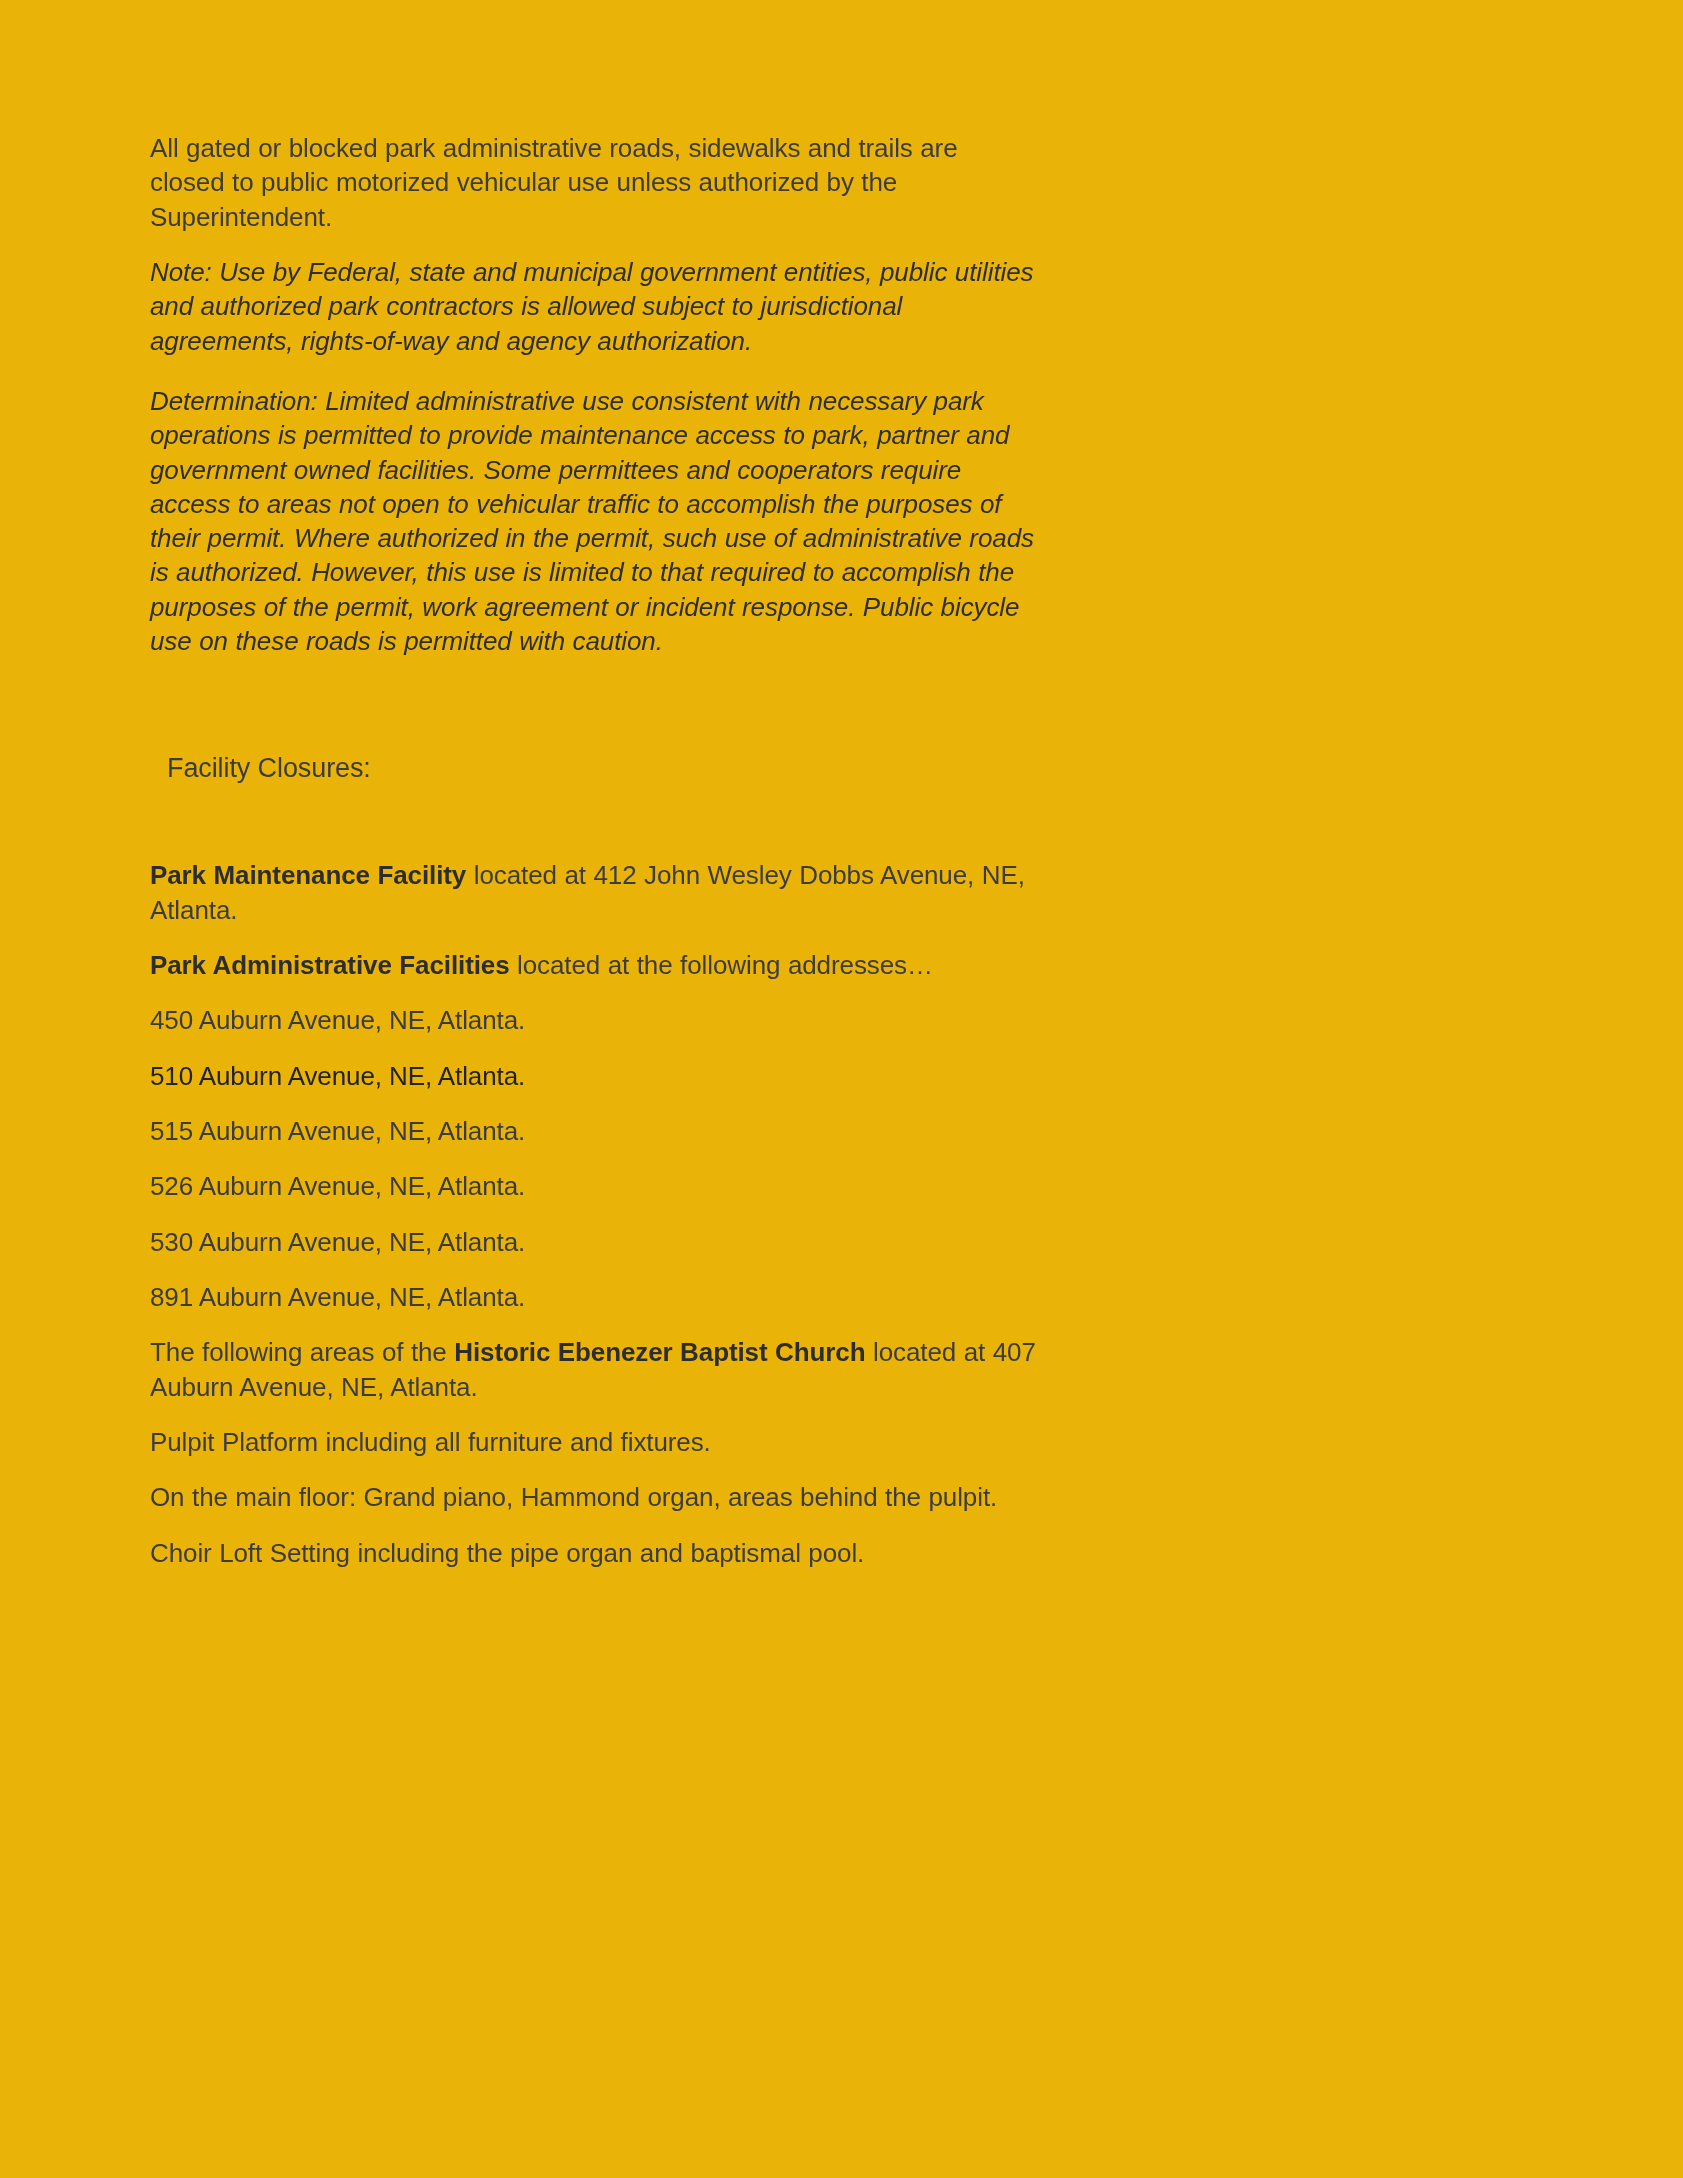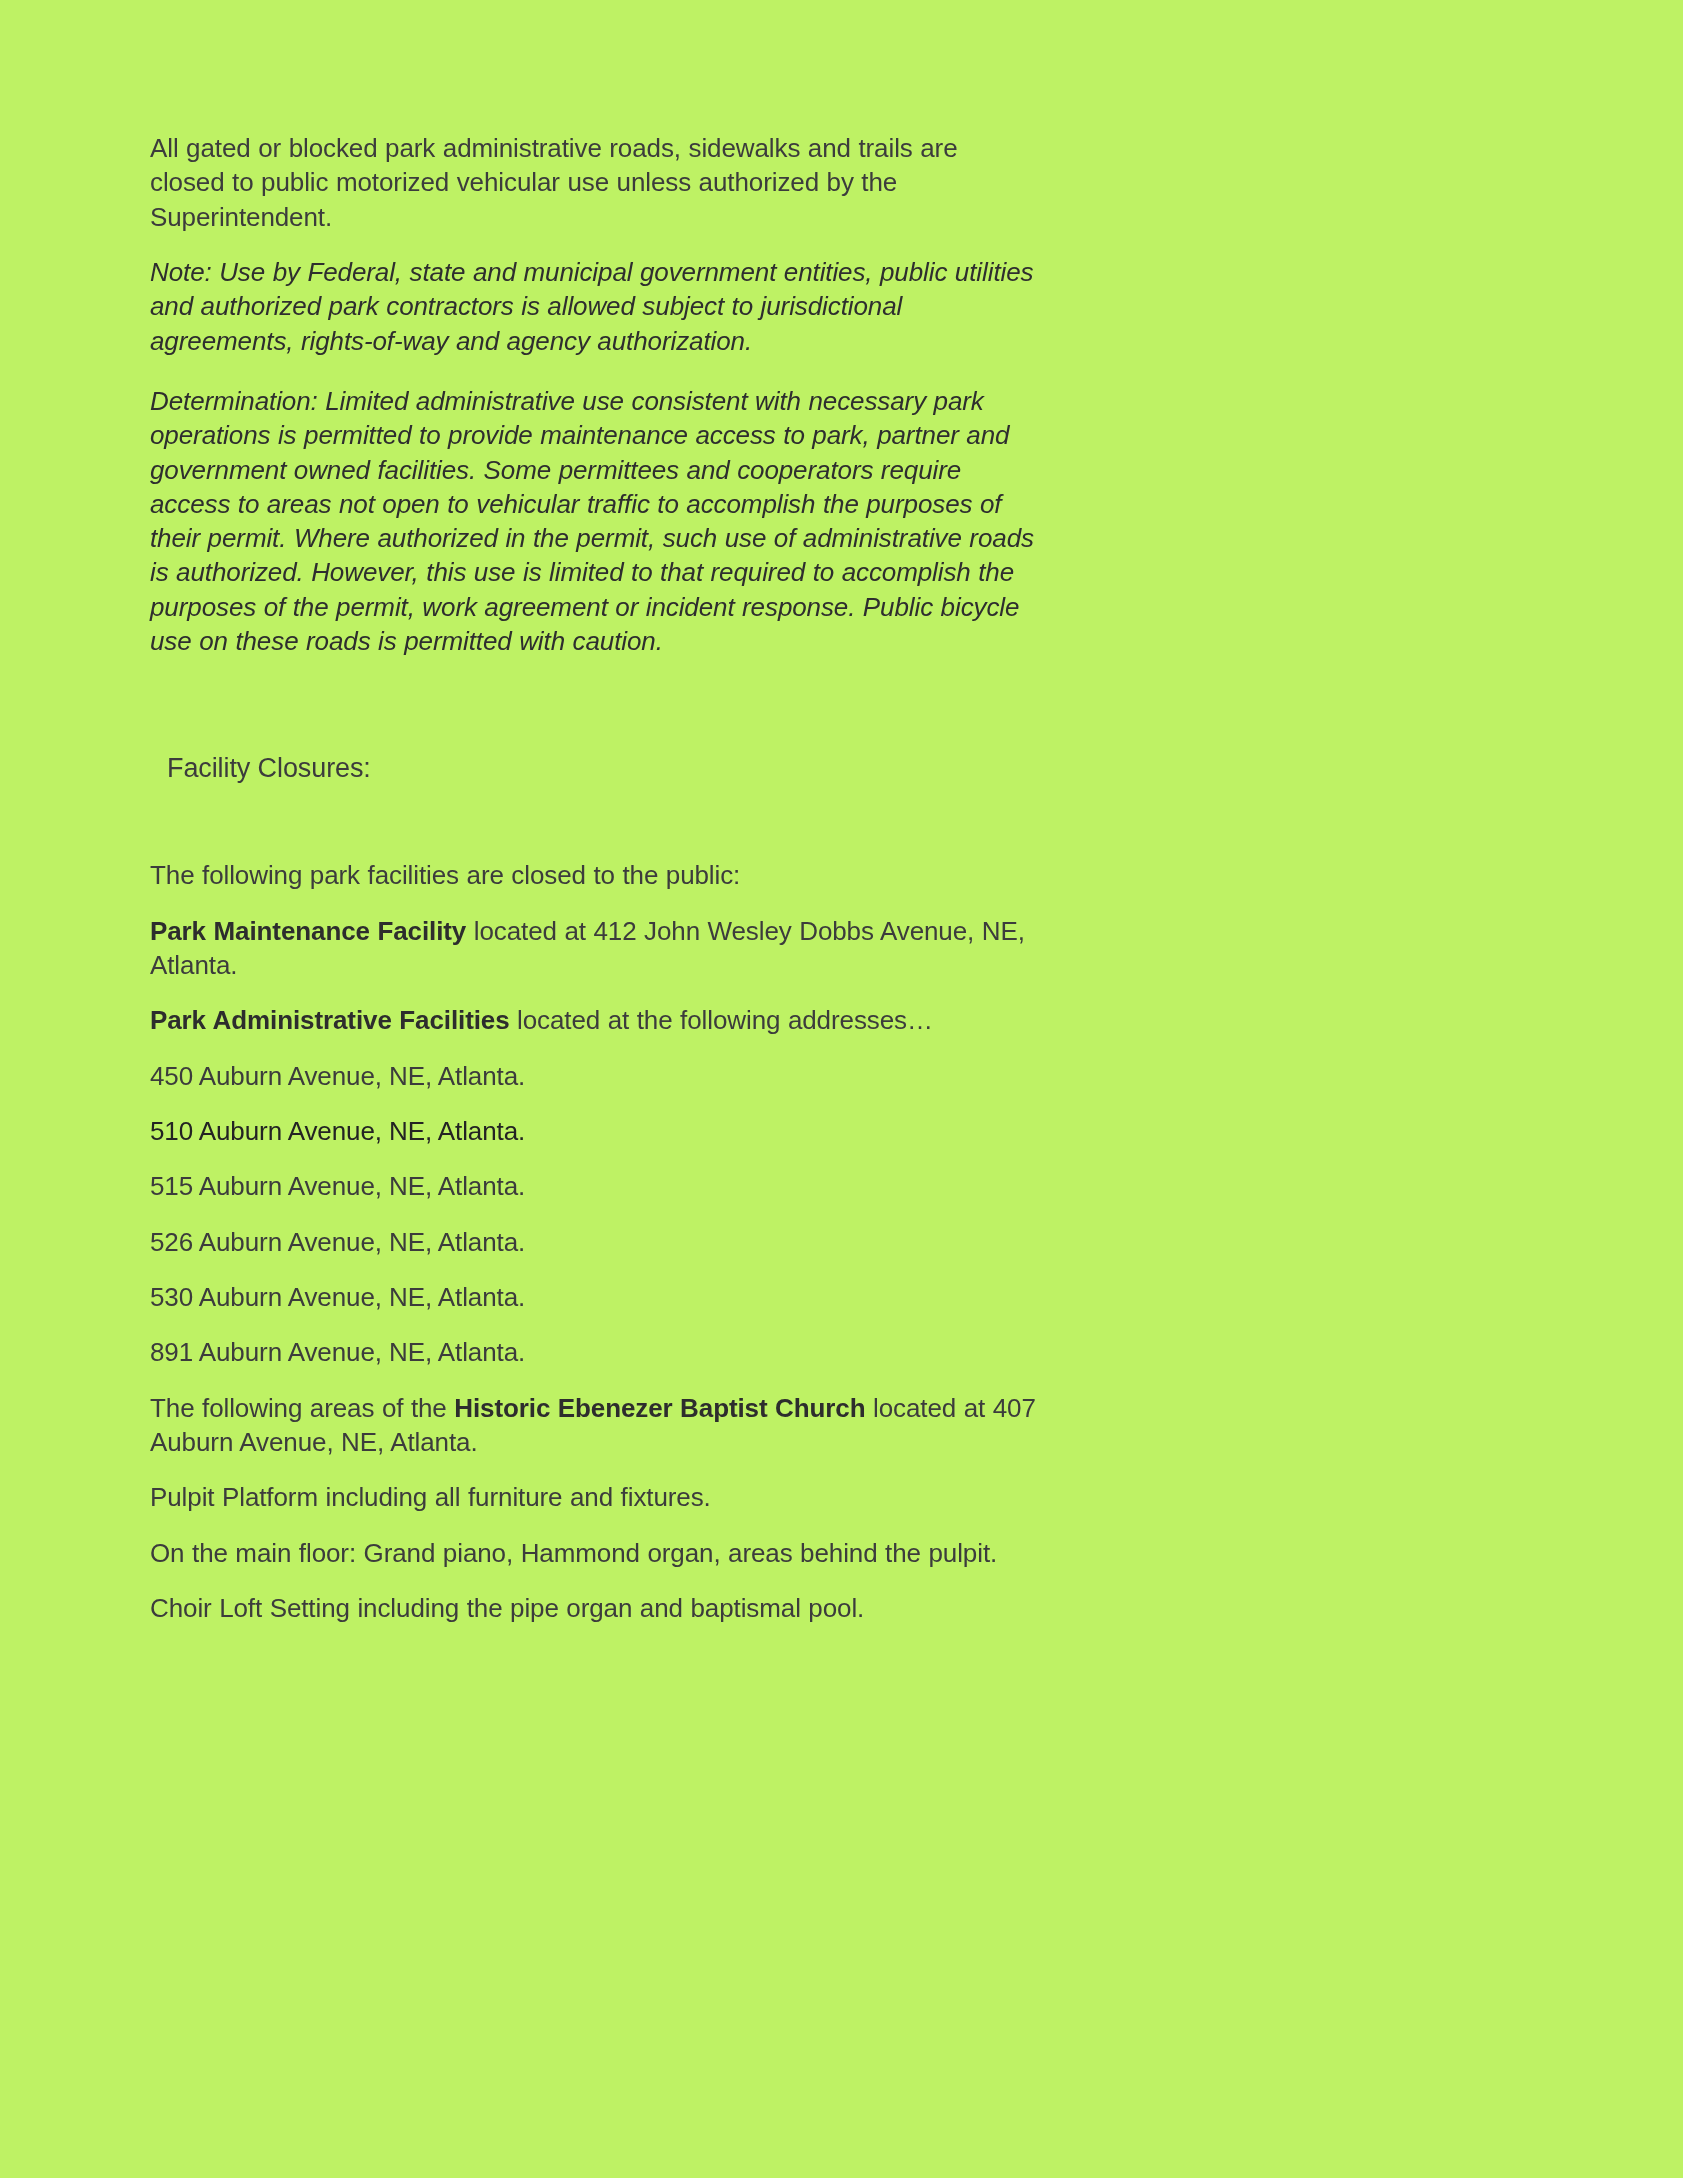--- a/index.html
+++ b/index.html
@@ -10,21 +10,21 @@
     width: 1683px;
     height: 2178px;
     background: #ffffff;
     font-family: "Liberation Sans", sans-serif;
     -webkit-font-smoothing: antialiased;
   }
   .page {
     position: relative;
     width: 1683px;
     height: 2178px;
-    background: #bef264;
+    background: #eab308;
     box-sizing: border-box;
   }
   .content {
     position: absolute;
     left: 150px;
     top: 131px;
     width: 886px;
   }
   .para {
     font-size: 26px;
@@ -82,21 +82,20 @@
     <p class="para italic gap-after-note">Note: Use by Federal, state and municipal government entities, public utilities and authorized park contractors is allowed subject to jurisdictional agreements, rights-of-way and agency authorization.</p>
 
     <p class="para italic">Determination: Limited administrative use consistent with necessary park operations is permitted to provide maintenance access to park, partner and government owned facilities. Some permittees and cooperators require access to areas not open to vehicular traffic to accomplish the purposes of their permit. Where authorized in the permit, such use of administrative roads is authorized. However, this use is limited to that required to accomplish the purposes of the permit, work agreement or incident response. Public bicycle use on these roads is permitted with caution.</p>
 
     <div class="spacer-lg"></div>
 
     <p class="heading">Facility Closures:</p>
 
     <div class="spacer-md"></div>
 
-    <p class="para">The following park facilities are closed to the public:</p>
 
     <p class="para"><span class="bold">Park Maintenance Facility</span><span> located at 412 John Wesley Dobbs Avenue, NE, Atlanta.</span></p>
 
     <p class="para"><span class="bold">Park Administrative Facilities</span><span> located at the following addresses…</span></p>
 
     <p class="addr">450 Auburn Avenue, NE, Atlanta.</p>
     <p class="addr emph">510 Auburn Avenue, NE, Atlanta.</p>
     <p class="addr">515 Auburn Avenue, NE, Atlanta.</p>
     <p class="addr">526 Auburn Avenue, NE, Atlanta.</p>
     <p class="addr">530 Auburn Avenue, NE, Atlanta.</p>

